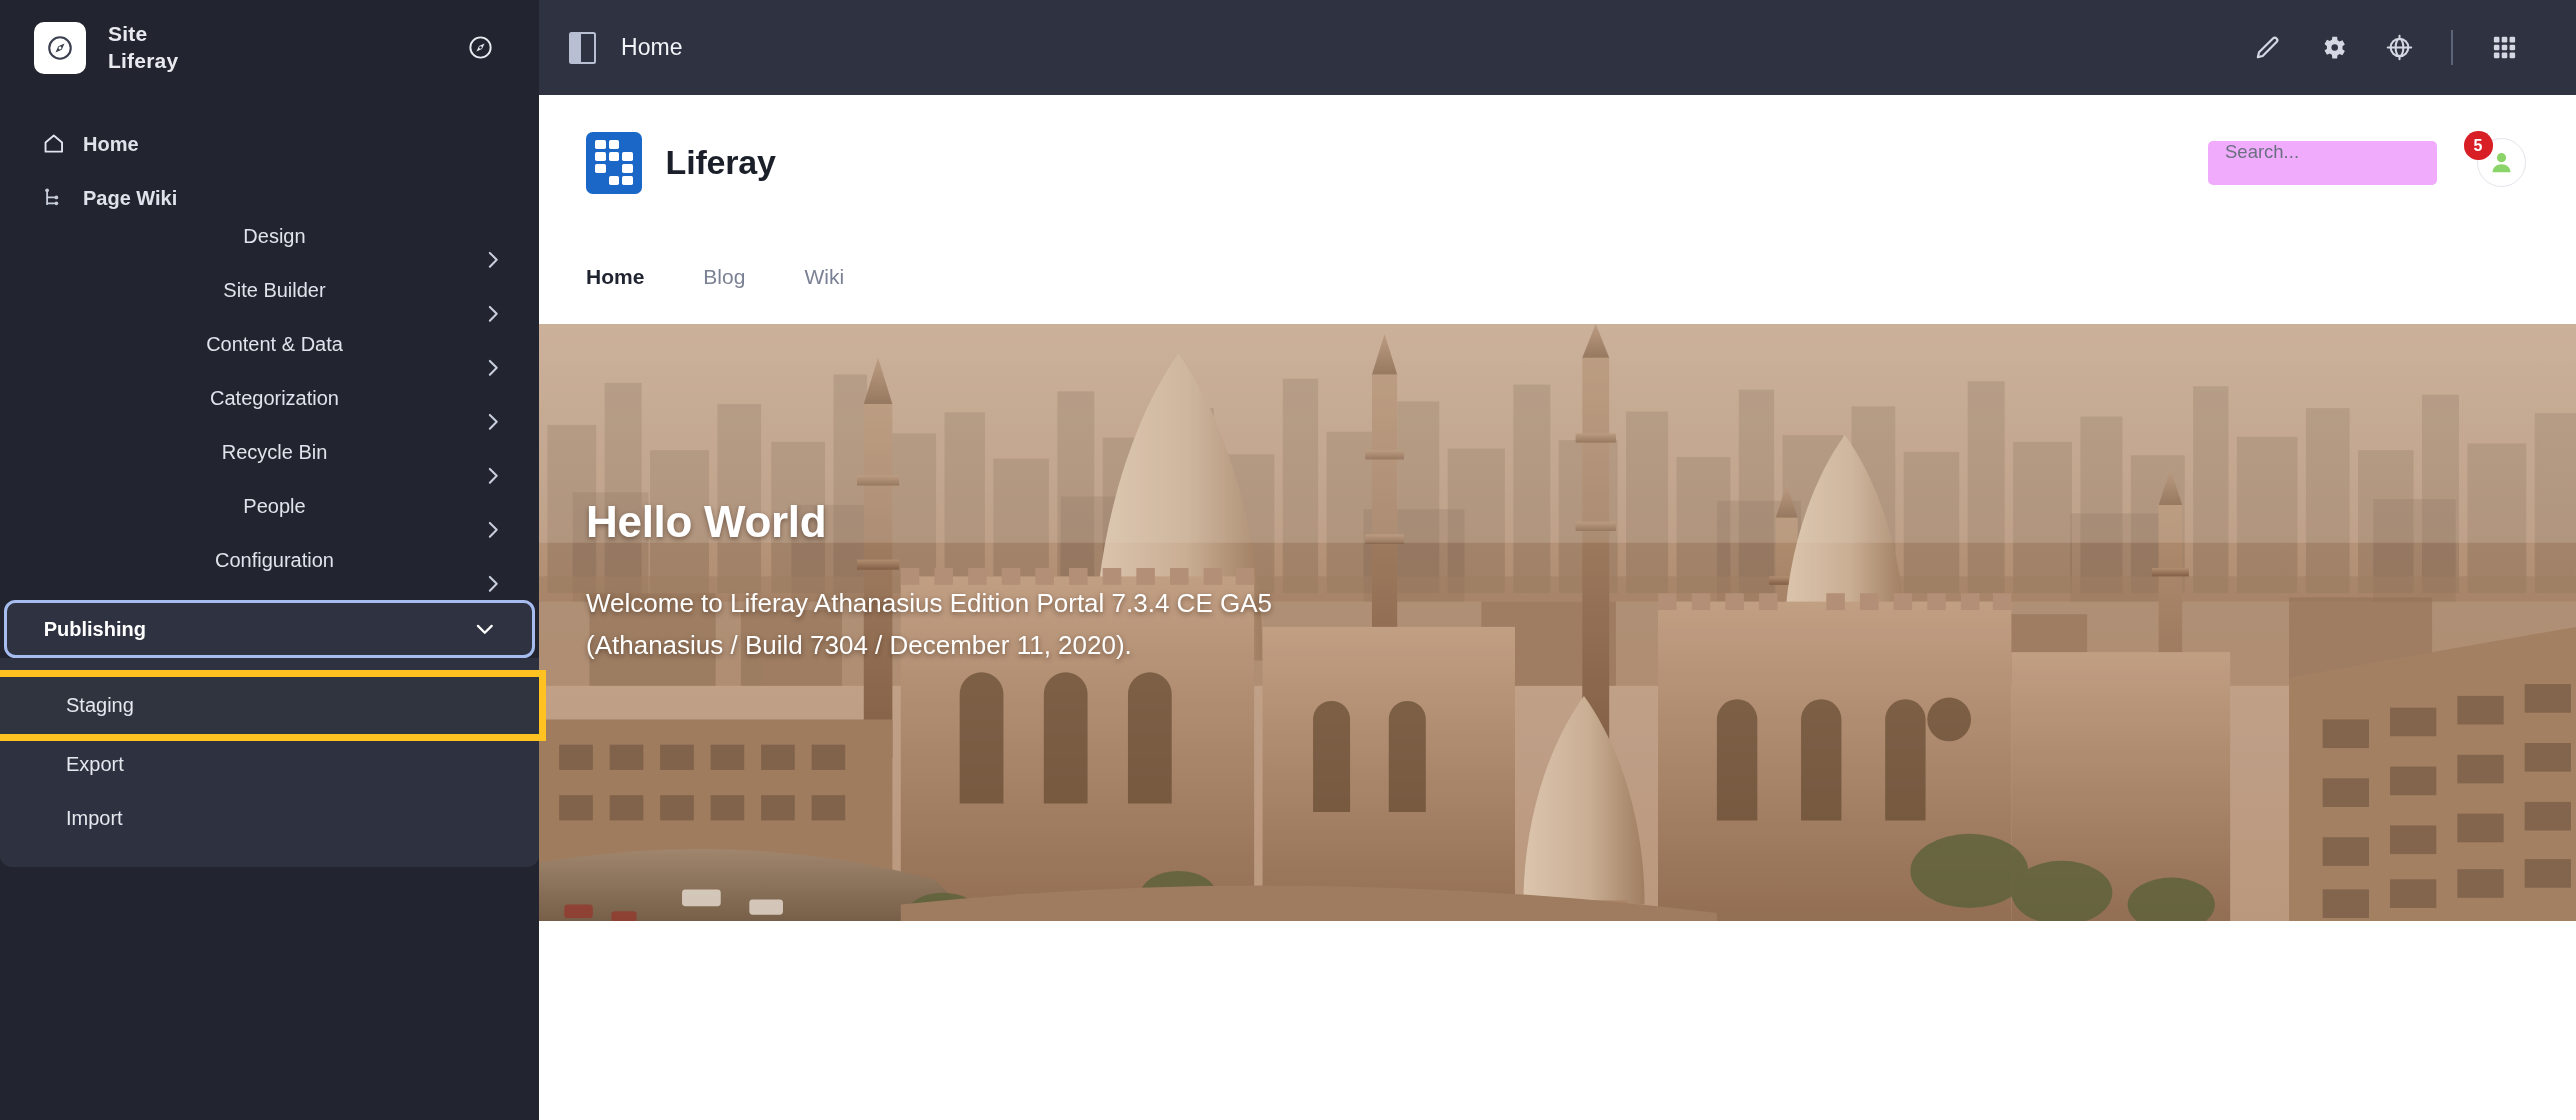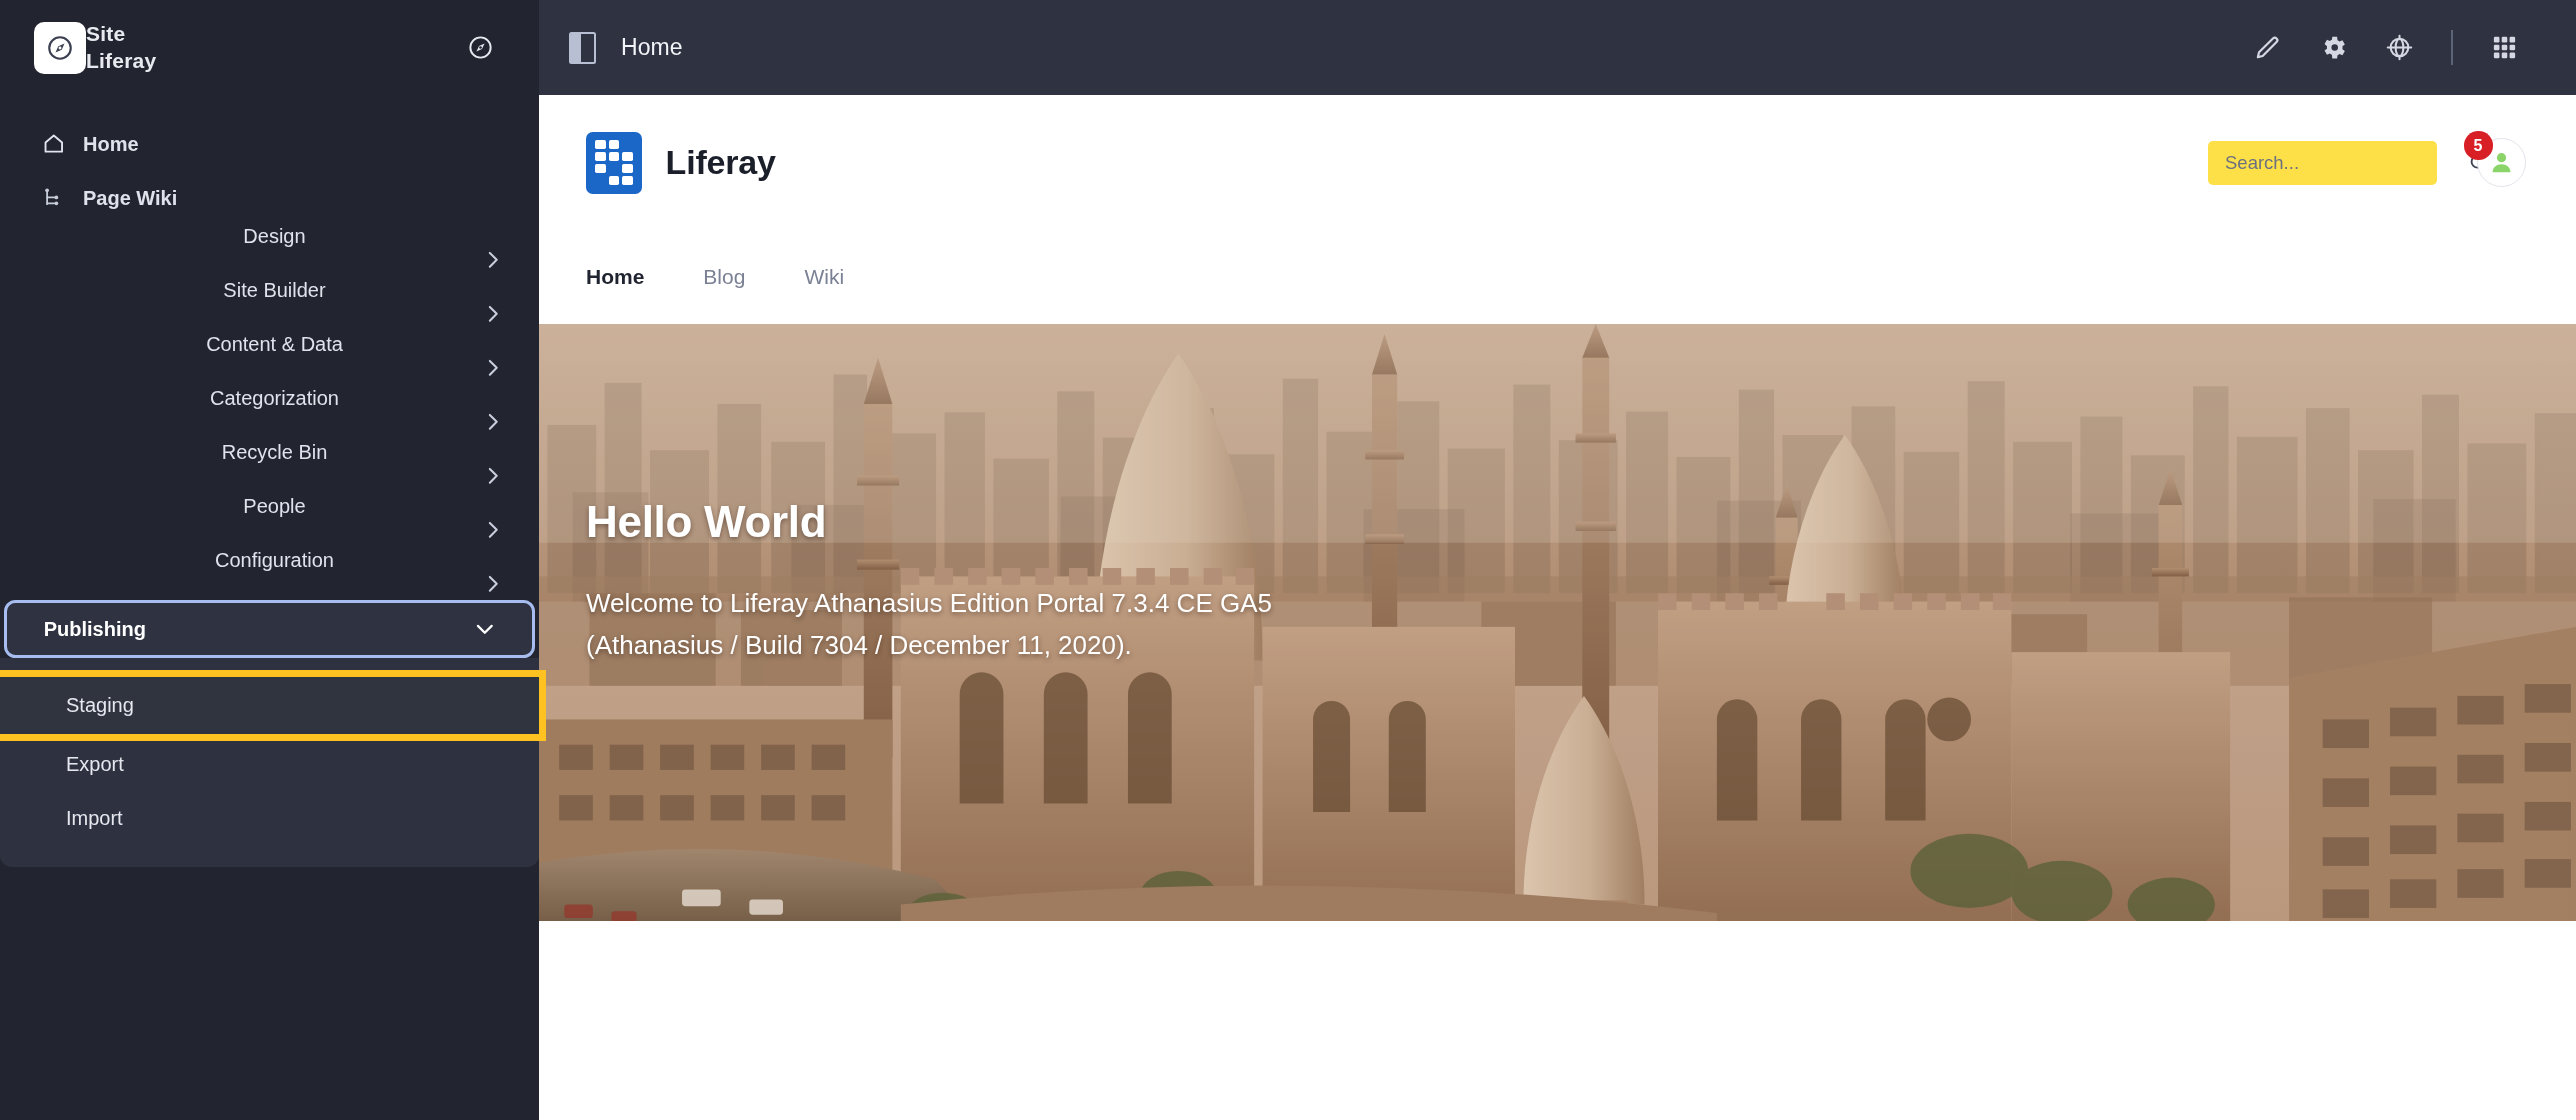--- a/index.html
+++ b/index.html
@@ -29,20 +29,21 @@
   }
   .sb-logo-box {
     width: 52px; height: 52px;
     background: #ffffff;
     border-radius: 10px;
     display: flex; align-items: center; justify-content: center;
     flex: 0 0 auto;
   }
   .sb-logo-box svg { width: 30px; height: 30px; }
   .sb-title-wrap {
+    margin-left: 22px;
     display: flex; flex-direction: column; justify-content: center;
     line-height: 1.28;
   }
   .sb-title-site { color: #e8eaf0; font-size: 21px; font-weight: 600; letter-spacing: 0.2px;}
   .sb-title-name { color: #e8eaf0; font-size: 21px; font-weight: 600; letter-spacing: 0.2px;}
   .sb-header-right {
     margin-left: auto;
     width: 37px; height: 37px;
     display: flex; align-items: center; justify-content: center;
   }
@@ -181,23 +182,23 @@
   .ph-logo span { background: #fff; border-radius: 1.7px; }
   .ph-logo span.off { background: transparent; }
   .ph-brand {
     margin-left: 23.6px;
     font-size: 34px; font-weight: 700; color: #1b1f2a;
     letter-spacing: -0.2px;
   }
   .ph-right { margin-left: auto; display: flex; align-items: center; }
   .search-box {
     width: 229px; height: 44px;
-    background: #fde047;
+    background: #f0abfc;
     border-radius: 5px;
-    display: flex; align-items: center;
+    display: flex; align-items: flex-start;
     padding: 0 13.5px 0 17px;
   }
   .search-input {
     flex: 1 1 auto;
     border: 0; outline: 0; background: transparent;
     font-family: "Liberation Sans", sans-serif;
     font-size: 18.5px; color: #555b6b;
   }
   .search-input::placeholder { color: #6b7180; }
   .search-ico { width: 22px; height: 22px; color: #3b4150; flex: 0 0 auto; }

